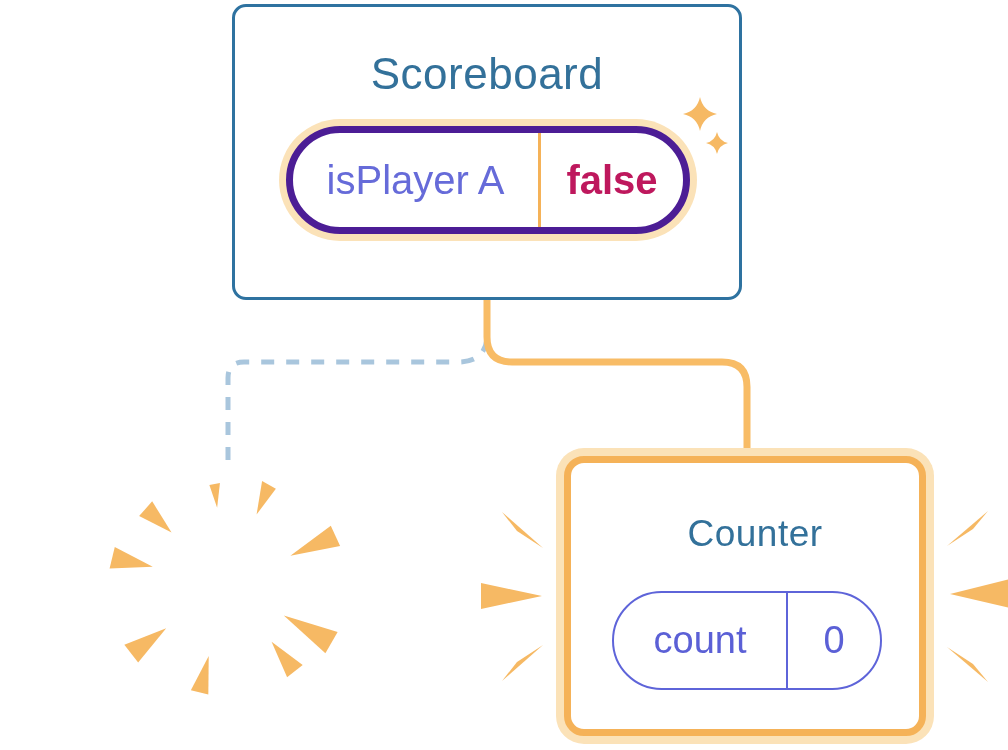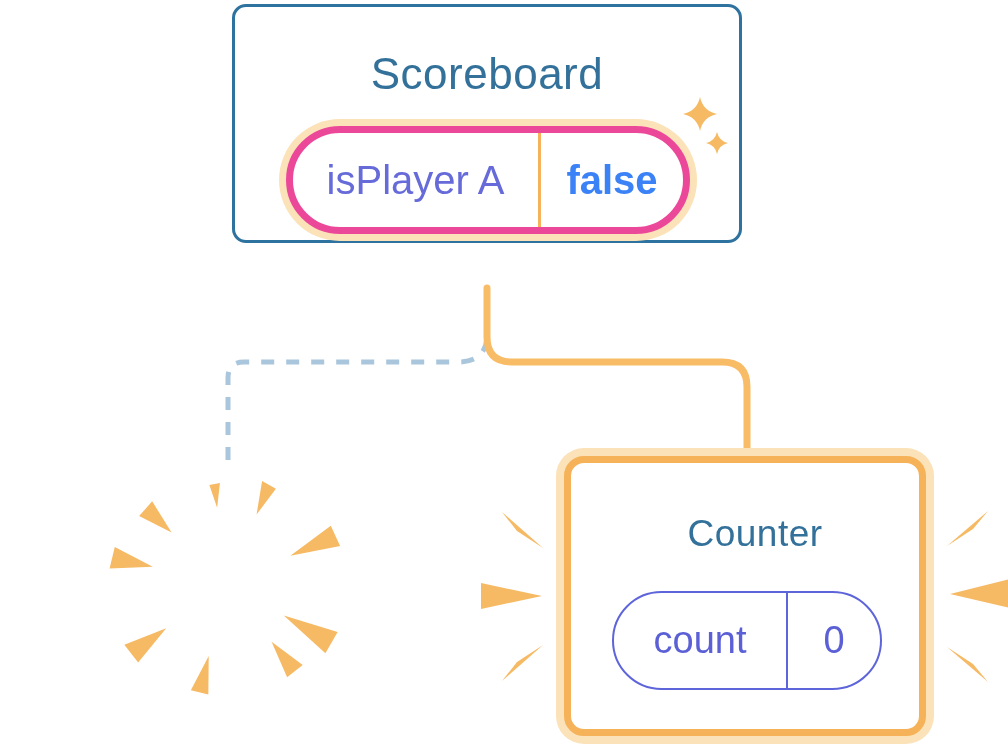--- a/index.html
+++ b/index.html
@@ -6,51 +6,51 @@
   .canvas{
     position:relative;width:1008px;height:750px;overflow:hidden;background:#ffffff;
     font-family:"Liberation Sans",sans-serif;
   }
   svg{display:block;}
   .layer{position:absolute;left:0;top:0;pointer-events:none;}
 
   
   .component-box{position:absolute;background:#ffffff;box-sizing:border-box;}
   .scoreboard-box{
-    left:232px;top:4px;width:510px;height:239px;
+    left:232px;top:4px;width:510px;height:296px;
     border:3px solid #2E72A0;border-radius:14px;
   }
   .counter-box{
     left:564px;top:456px;width:362px;height:280px;
     border:7px solid #F5B258;border-radius:20px;
     box-shadow:0 0 0 8px #FBE2B8;
   }
   .component-title{
     text-align:center;font-weight:500;color:#33719A;letter-spacing:0.5px;
   }
   .scoreboard-box .component-title{margin-top:42px;font-size:44px;}
   .counter-box .component-title{margin-top:50px;font-size:37px;padding-left:20px;}
 
   
   .state-pill{
     position:absolute;display:flex;align-items:stretch;background:#ffffff;
     box-sizing:border-box;overflow:hidden;
   }
   .pill-highlighted{
     left:51px;top:119px;width:404px;height:108px;
-    border:7px solid #ec4899;border-radius:54px;
+    border:7px solid #4c1d95;border-radius:54px;
     box-shadow:0 0 0 7px #FBE2B8;
   }
   .pill-plain{
     left:41px;top:120px;width:270px;height:99px;
     border:2px solid #5E64D9;border-radius:50px;margin-top:8px;
   }
   .pill-cell{display:flex;align-items:center;justify-content:center;}
   .pill-highlighted .pill-label{width:245px;font-size:40px;color:#666BD9;}
-  .pill-highlighted .pill-value{flex:1;font-size:40px;font-weight:700;color:#3b82f6;}
+  .pill-highlighted .pill-value{flex:1;font-size:40px;font-weight:700;color:#be185d;}
   .pill-highlighted .pill-divider{width:3px;background:#F5B258;}
   .pill-plain .pill-label{width:172px;font-size:38px;color:#5B60D6;}
   .pill-plain .pill-value{flex:1;font-size:38px;color:#5B60D6;}
   .pill-plain .pill-divider{width:2px;background:#5E64D9;}
 
   
   .poof-card{
     position:absolute;left:104px;top:474px;width:244px;height:228px;
     background:#ffffff;border-radius:18px;transform:rotate(11deg);
   }

